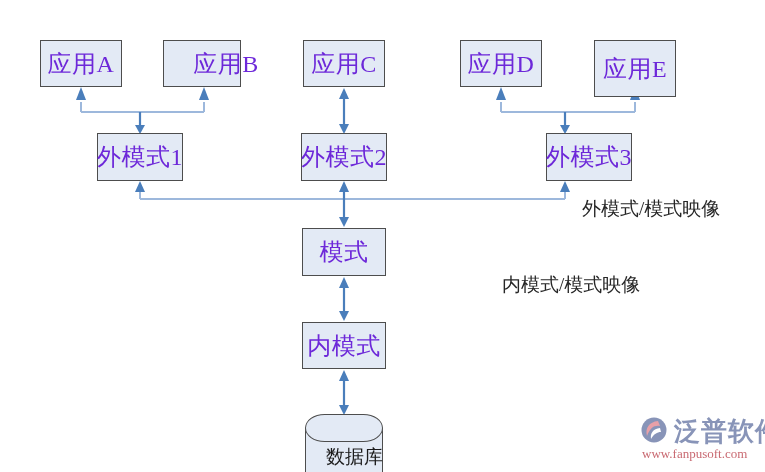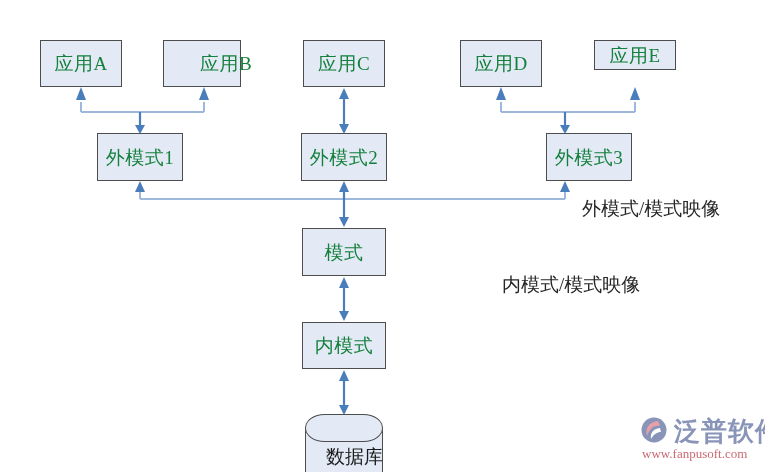--- a/index.html
+++ b/index.html
@@ -18,22 +18,22 @@
     overflow: hidden;
   }
   .node {
     position: absolute;
     box-sizing: border-box;
     background: #E3EAF5;
     border: 1.5px solid #4D4D4D;
     display: flex;
     align-items: center;
     justify-content: center;
-    color: #15803d;
-    font-size: 19px;
+    color: #6d28d9;
+    font-size: 24px;
     letter-spacing: 0.5px;
     line-height: 1;
     font-family: "Liberation Serif", "DejaVu Serif", serif;
   }
   .node-label {
     white-space: nowrap;
   }
   .cyl {
     position: absolute;
     box-sizing: border-box;
@@ -211,21 +211,21 @@
   </div>
 
   <div class="node" style="left:460px; top:40px; width:82px; height:47px;">
     <span class="node-label">应用D</span>
   </div>
 
   <div class="node" style="left:303px; top:40px; width:82px; height:47px;">
     <span class="node-label">应用C</span>
   </div>
 
-  <div class="node" style="left:594px; top:40px; width:82px; height:30px;text-align:center;">
+  <div class="node" style="left:594px; top:40px; width:82px; height:57px;text-align:center;">
     <span class="node-label">应用E</span>
   </div>
 
   <div class="node" style="left:97px; top:133px; width:86px; height:48px;">
     <span class="node-label">外模式1</span>
   </div>
 
   <div class="node" style="left:301px; top:133px; width:86px; height:48px;">
     <span class="node-label">外模式2</span>
   </div>

